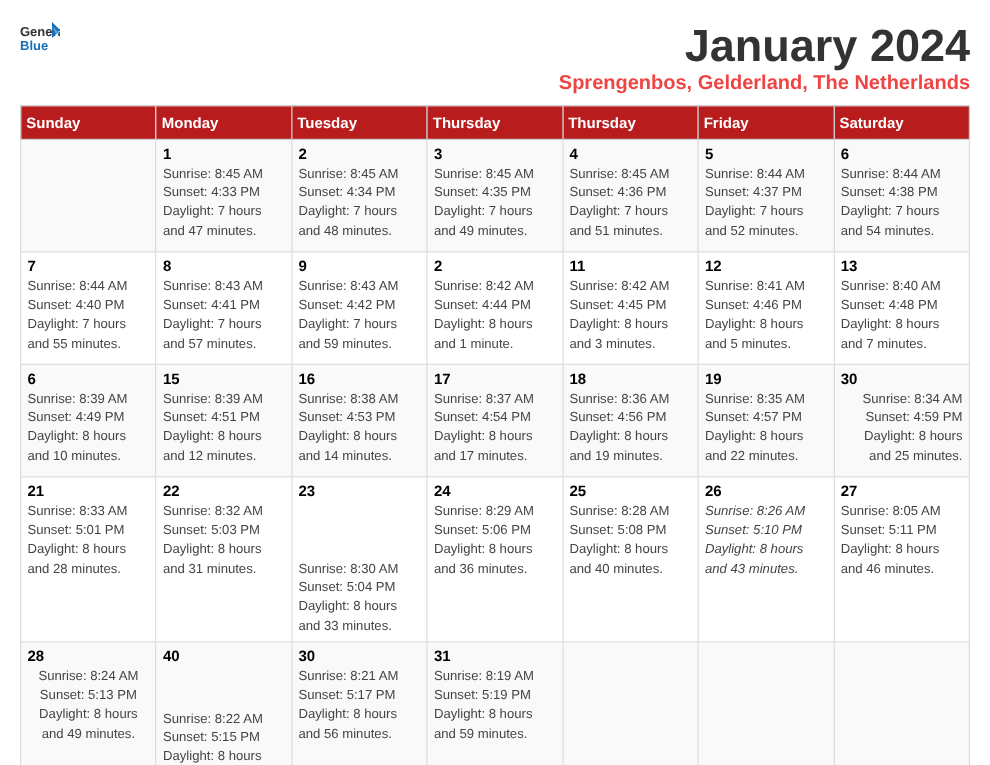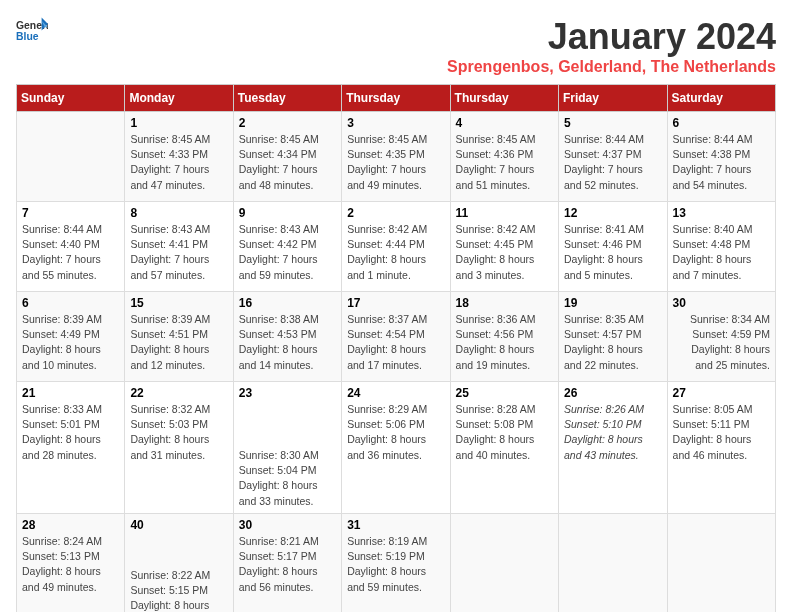--- a/index.html
+++ b/index.html
@@ -309,21 +309,21 @@
           <div class="day-number">27</div>
           <div class="day-detail" style="white-space: pre-line;">Sunrise: 8:05 AM
 Sunset: 5:11 PM
 Daylight: 8 hours
 and 46 minutes.</div>
         </td>
       </tr>
       <tr>
         <td>
           <div class="day-number">28</div>
-          <div class="day-detail" style="white-space: pre-line;">Sunrise: 8:24 AM
+          <div class="day-detail" style="white-space: pre-line; text-align: center;">Sunrise: 8:24 AM
 Sunset: 5:13 PM
 Daylight: 8 hours
 and 49 minutes.</div>
         </td>
         <td>
           <div class="day-number">40</div>
           <div class="day-detail" style="white-space: pre-line; margin-top: 36px;">Sunrise: 8:22 AM
 Sunset: 5:15 PM
 Daylight: 8 hours
 and 52 minutes.</div>

